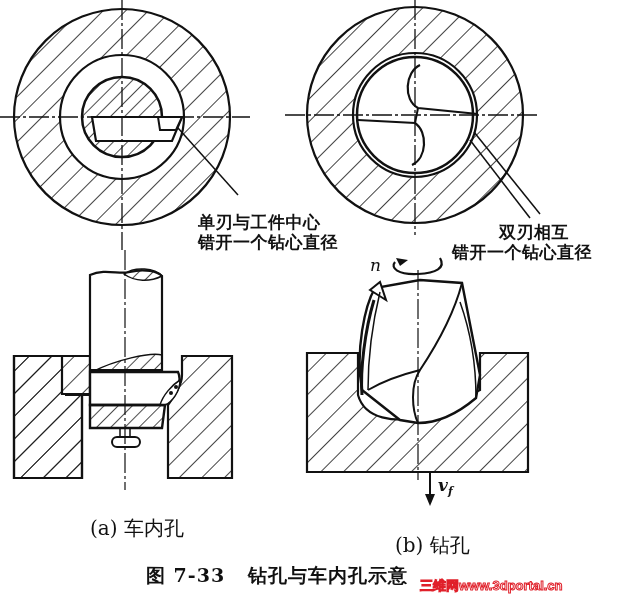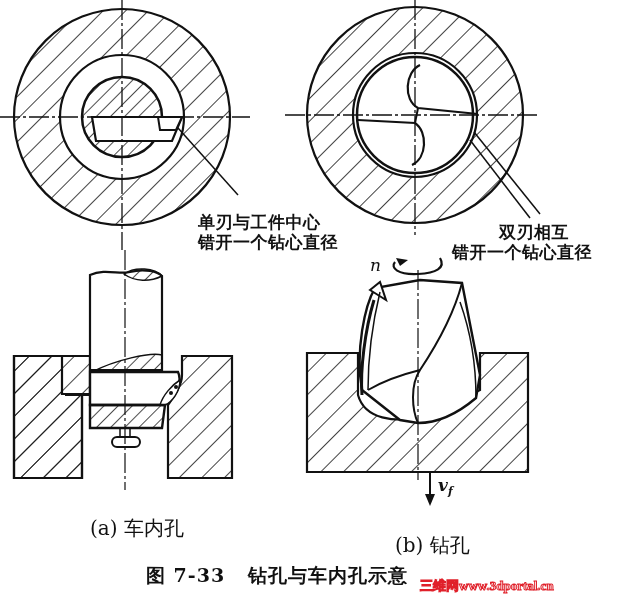--- a/index.html
+++ b/index.html
@@ -3,21 +3,21 @@
   <meta charset="utf-8">
   <style>
     html, body { margin: 0; padding: 0; background: #ffffff; }
     body { width: 640px; height: 594px; position: relative; overflow: hidden; font-family: "DejaVu Sans", sans-serif; }
     svg { position: absolute; left: 0; top: 0; }
     .lbl { position: absolute; color: #111; white-space: nowrap; font-family: "DejaVu Sans", sans-serif; }
     .cn { font-size: 17px; font-weight: bold; line-height: 20px; letter-spacing: 0.5px; }
     .cap { font-family: "DejaVu Serif", serif; font-size: 20px; }
     .title { font-family: "DejaVu Serif", serif; font-size: 19px; font-weight: bold; letter-spacing: 1px; }
     .ital { font-family: "DejaVu Serif", serif; font-style: italic; font-size: 17px; }
-    .wm { position: absolute; font-family: Liberation Serif, serif; font-size: 13px; font-weight: bold; color: #fff;
+    .wm { position: absolute; font-family: Liberation Sans, sans-serif; font-size: 13px; font-weight: bold; color: #fff;
           -webkit-text-stroke: 1px #e0202a; letter-spacing: 0px; }
   </style>
 </head>
 <body>
 
 <svg width="640" height="594" viewBox="0 0 640 594">
   <defs>
     <pattern id="hatch" patternUnits="userSpaceOnUse" width="16" height="16" patternTransform="rotate(45)">
       <line x1="0" y1="0" x2="0" y2="16" stroke="#111" stroke-width="1.6"></line>
     </pattern>

